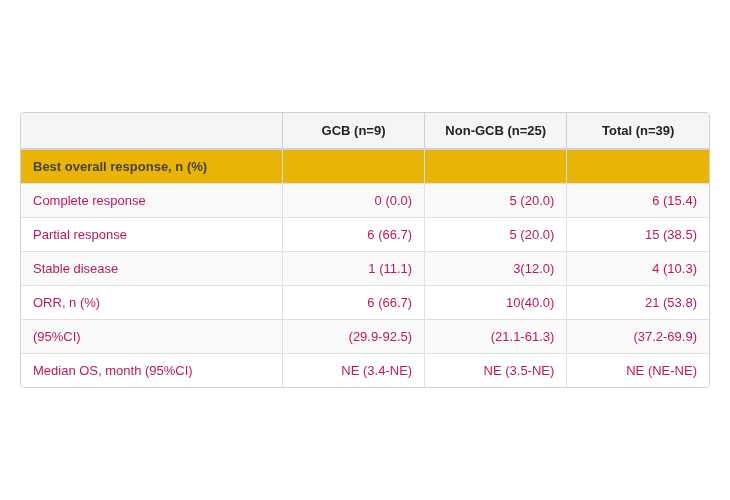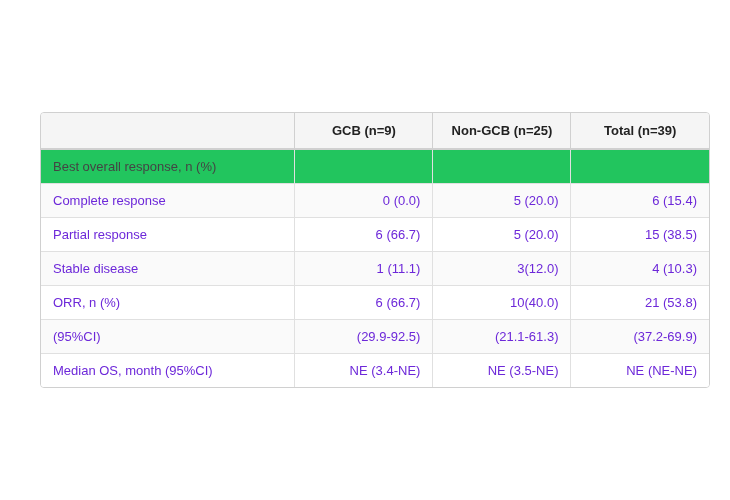--- a/index.html
+++ b/index.html
@@ -18,21 +18,20 @@
       width: 730px;
       min-height: 500px;
       padding: 20px;
     }
 
     .table-container {
       width: 690px;
       border: 1px solid #d0d0d0;
       border-radius: 4px;
       overflow: hidden;
-      margin-left: 20px;
     }
 
     table {
       width: 100%;
       border-collapse: collapse;
     }
 
     thead tr {
       background: #f5f5f5;
     }
@@ -71,37 +70,37 @@
     tbody tr:nth-child(odd) {
       background: #ffffff;
     }
 
     tbody tr:nth-child(even) {
       background: #fafafa;
     }
 
     tbody td {
       padding: 9px 12px;
-      color: #6d28d9;
+      color: #be185d;
       font-size: 13px;
       border-right: 1px solid #e0e0e0;
     }
 
     tbody td:last-child {
       border-right: none;
     }
 
     tbody td:not(:first-child) {
       text-align: right;
     }
 
     .section-header td {
-      font-weight: normal;
+      font-weight: bold;
       color: #444;
-      background: #22c55e;
+      background: #eab308;
     }
   </style>
 </head>
 <body>
 
 <div class="table-container">
   <table>
     <thead>
       <tr>
         <th></th>

